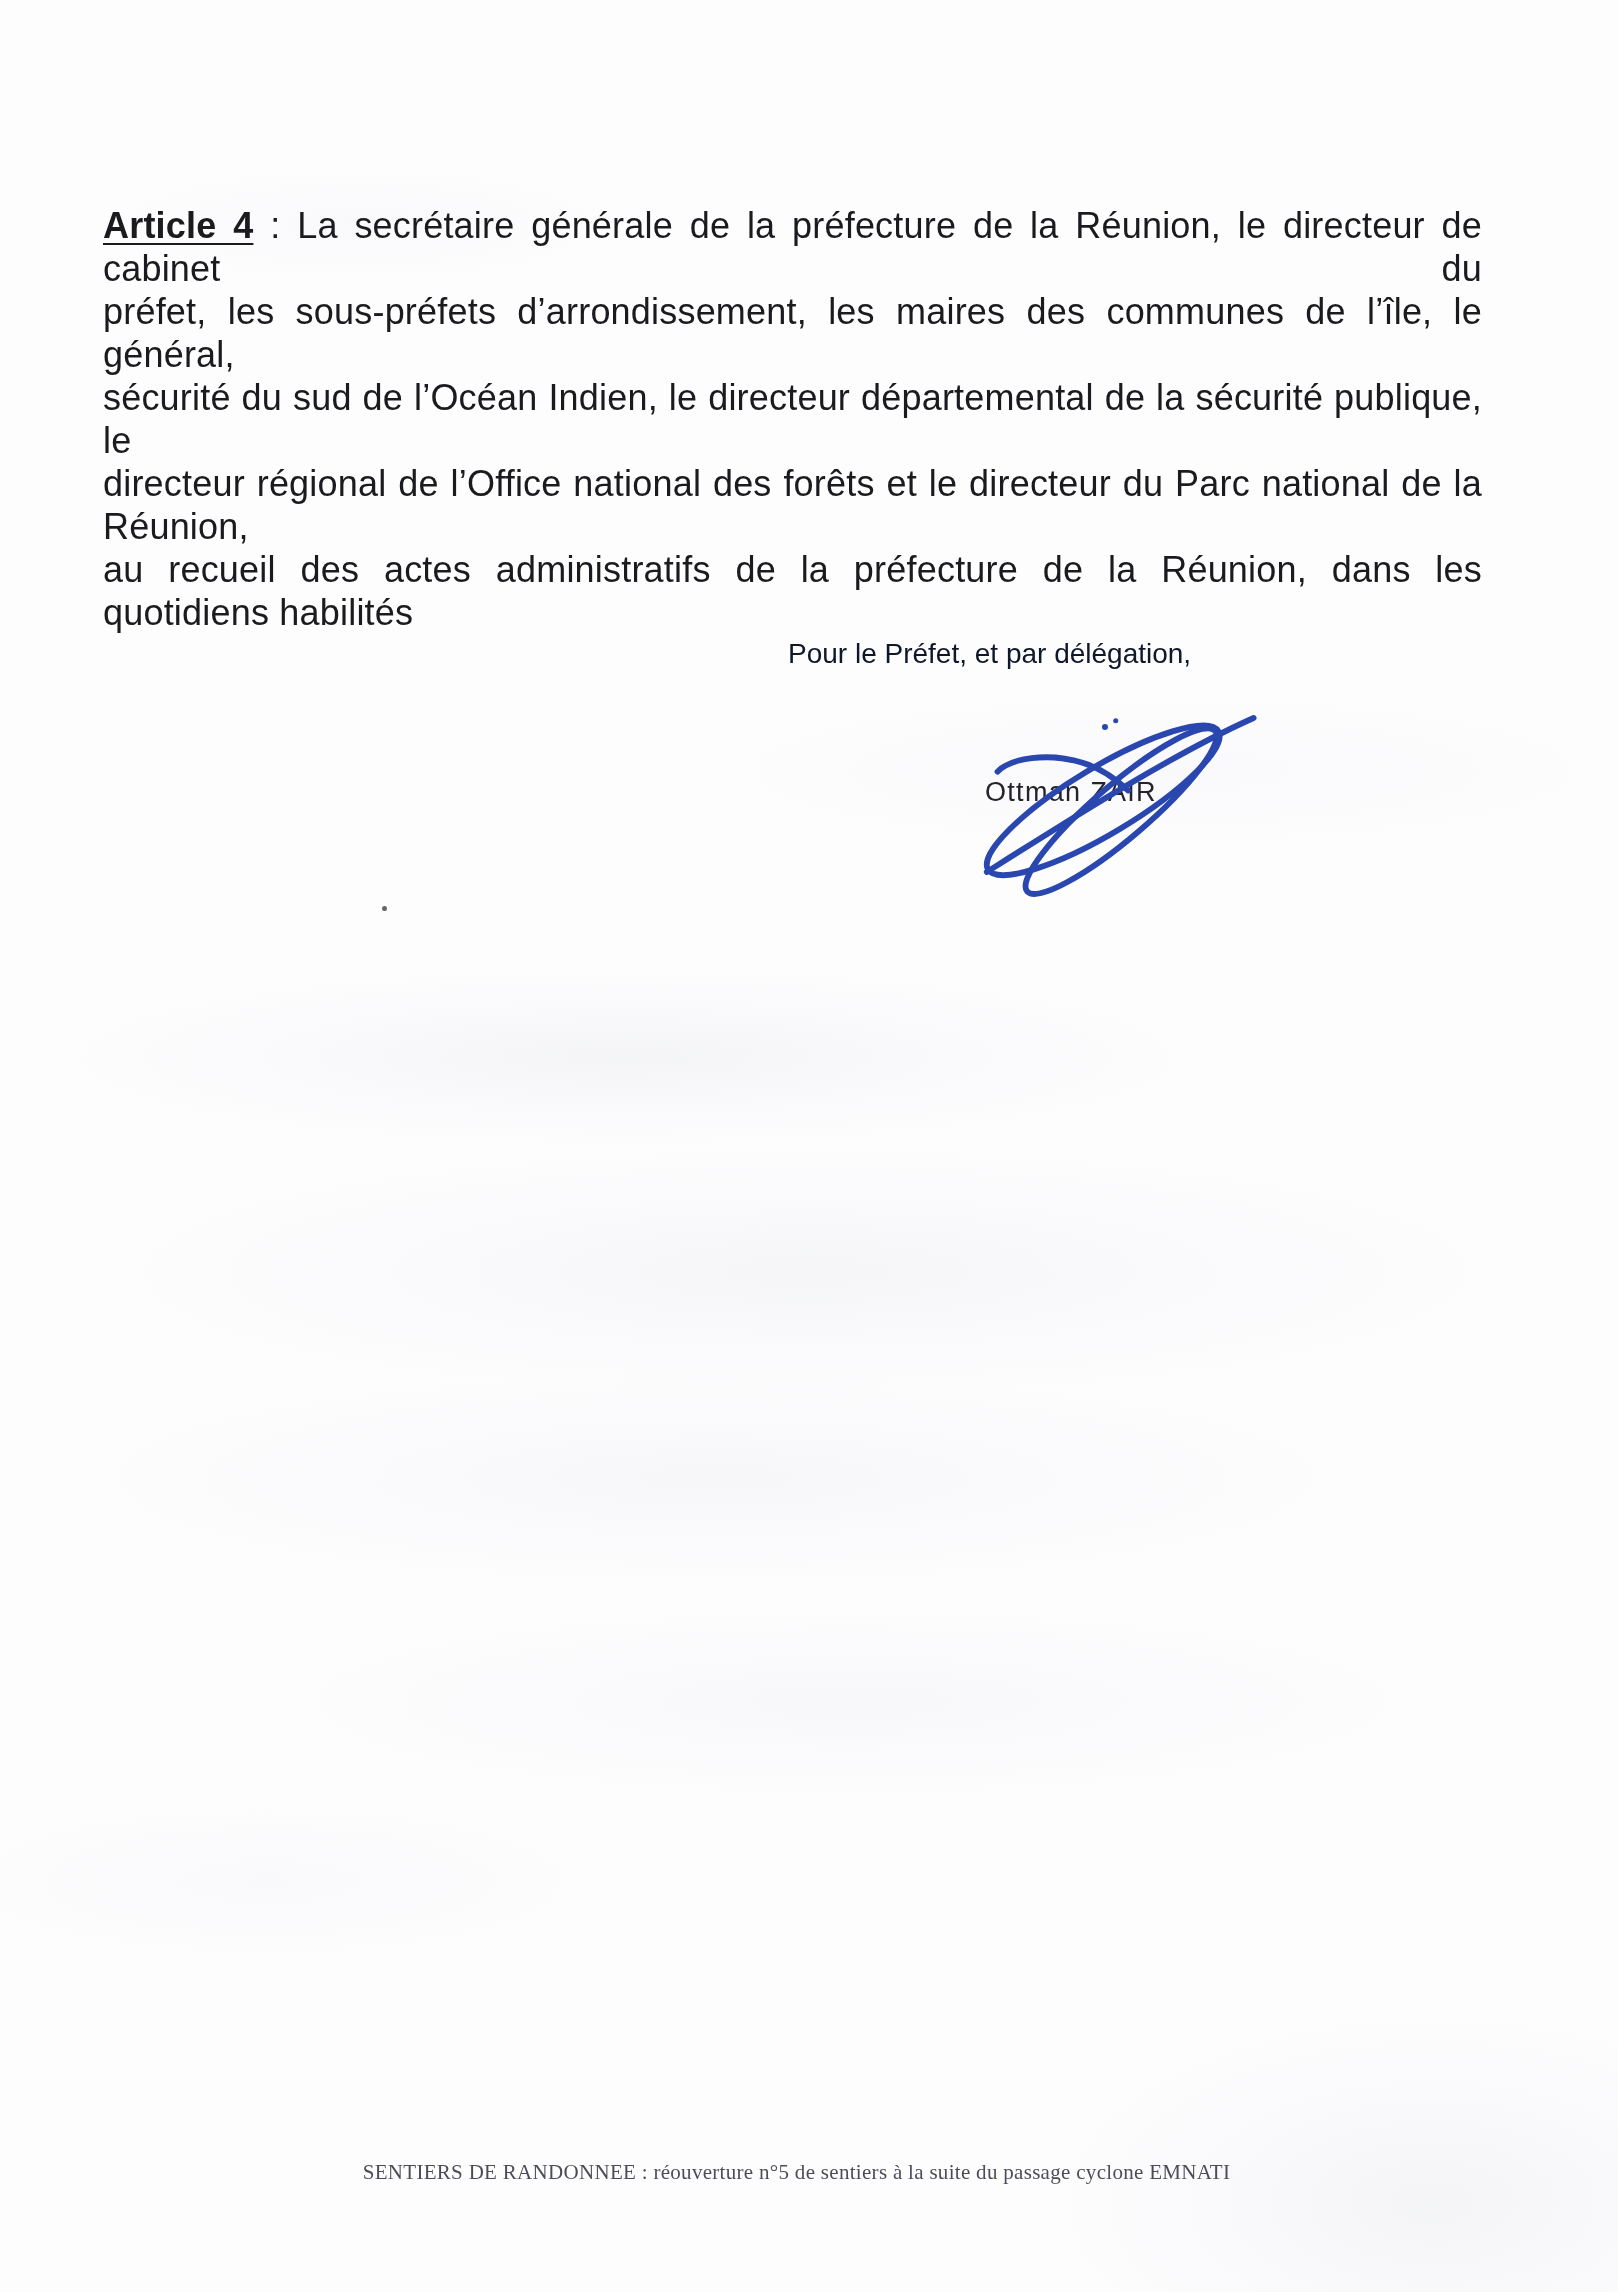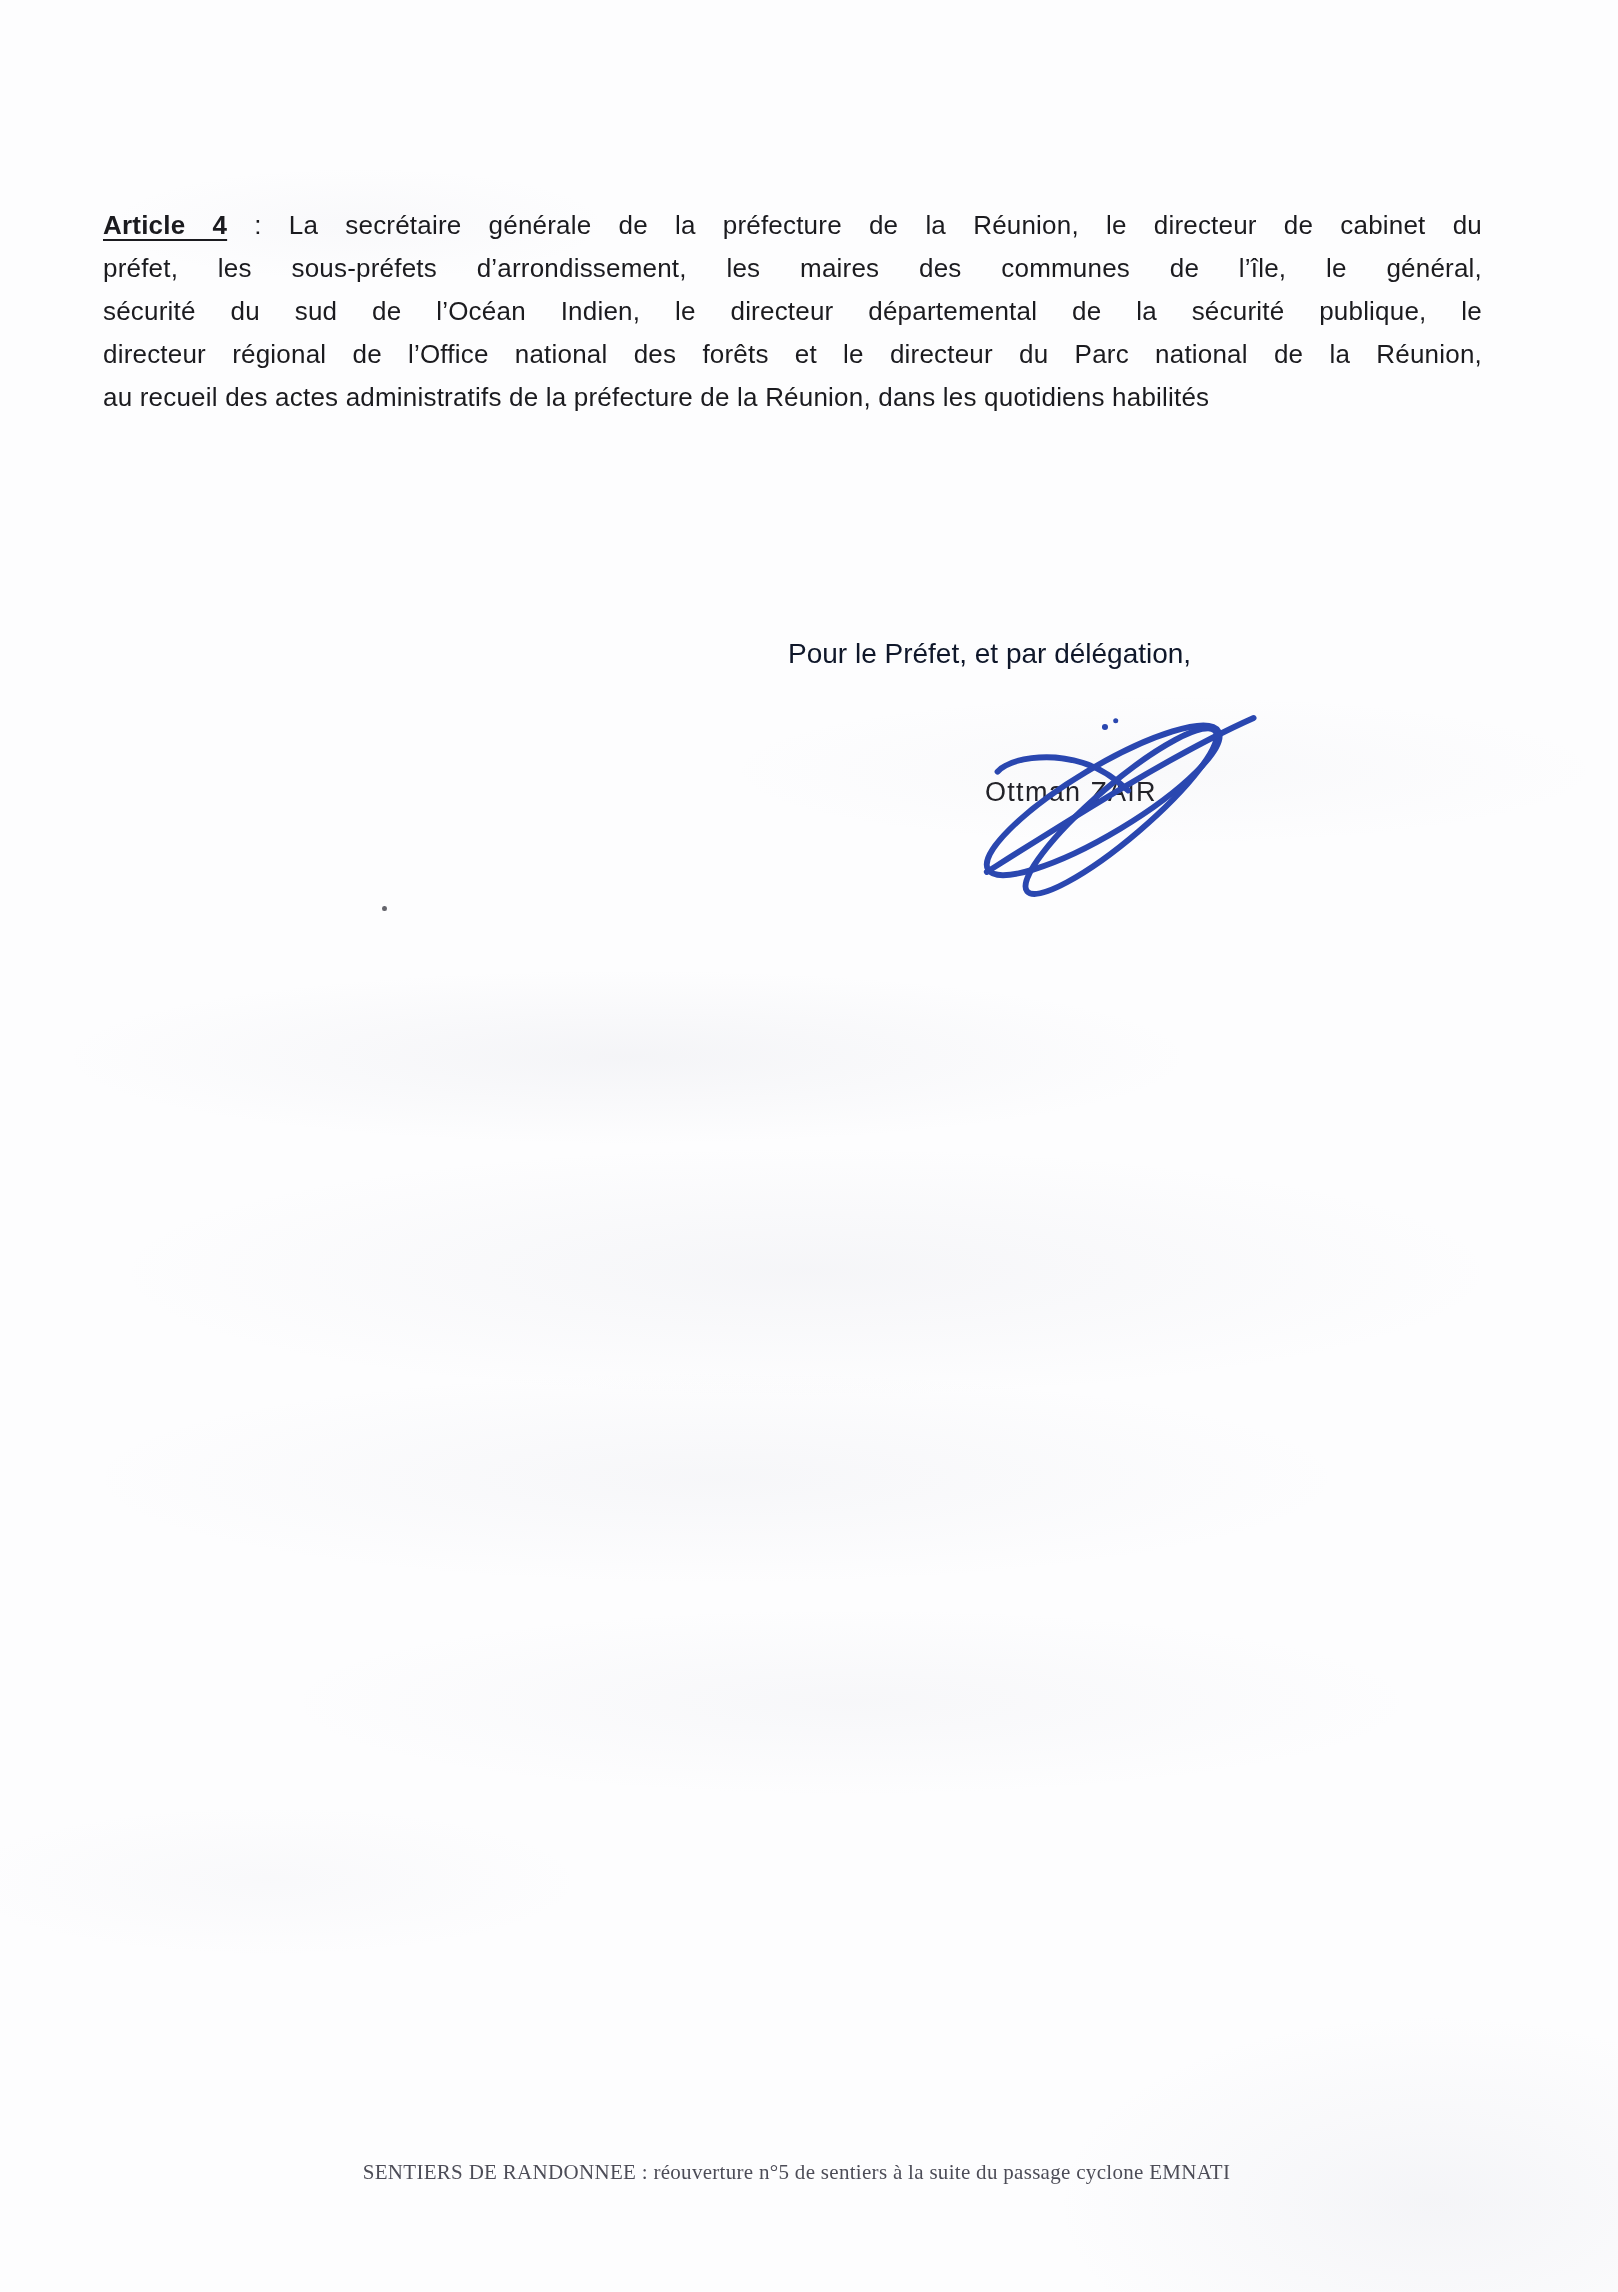--- a/index.html
+++ b/index.html
@@ -26,21 +26,21 @@
       radial-gradient(448px 107px at 269px 1881px, rgba(168,172,190,.05), rgba(168,172,190,0) 70%),
       radial-gradient(537px 269px at 1433px 2203px, rgba(168,172,190,.10), rgba(168,172,190,0) 70%),
       radial-gradient(358px 81px at 358px 224px, rgba(168,172,190,.05), rgba(168,172,190,0) 70%),
       radial-gradient(627px 107px at 1164px 770px, rgba(168,172,190,.05), rgba(168,172,190,0) 70%);
   }
   .para {
     position: absolute;
     left: 103px;
     top: 204px;
     width: 1379px;
-    font-size: 26px;
+    font-size: 36px;
     line-height: 43px;
     letter-spacing: 0.2px;
   }
   .line {
     text-align: justify;
     text-align-last: justify;
   }
   .lines .line:last-child { text-align-last: left; }
   .article-label {
     font-weight: bold;

